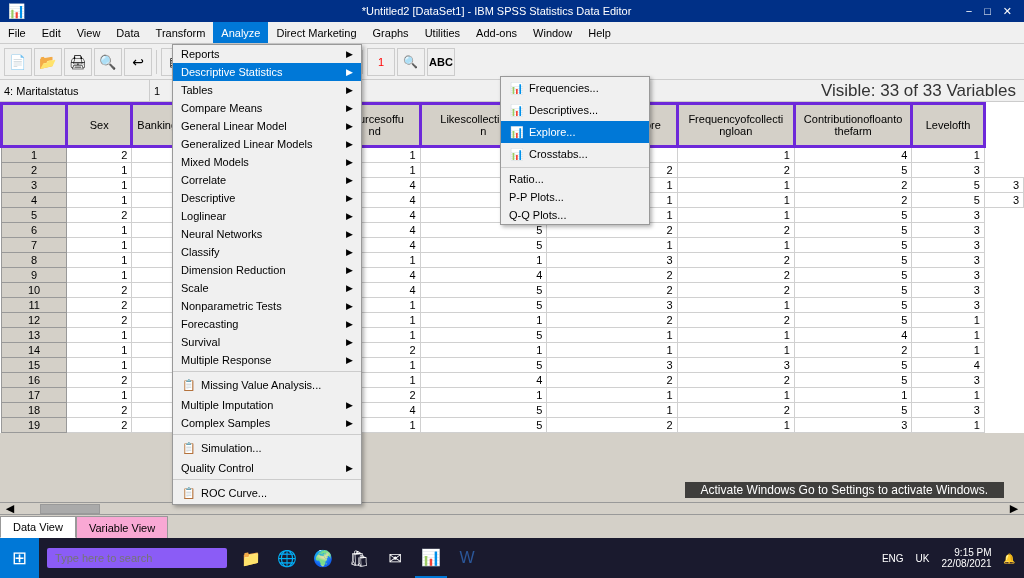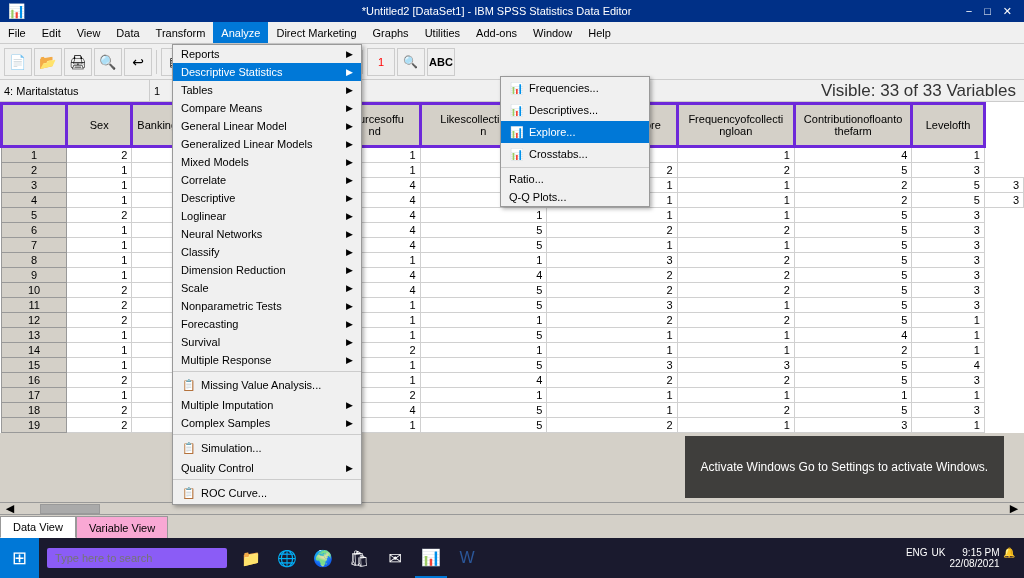--- a/index.html
+++ b/index.html
@@ -43,35 +43,35 @@
     .status-left { padding: 0 8px; font-size: 11px; flex: 1; }
     .status-right { padding: 0 8px; font-size: 11px; color: #333; }
     
     
     .taskbar { background: #1a1a2e; height: 40px; display: flex; align-items: center; position: absolute; bottom: 0; width: 100%; }
     .taskbar-start { background: #0078d7; color: white; padding: 4px 12px; height: 100%; display: flex; align-items: center; cursor: pointer; }
     .taskbar-search { background: #8b5cf6; border: none; color: white; padding: 4px 8px; margin-left: 8px; width: 180px; font-size: 11px; border-radius: 2px; }
     .taskbar-icons { display: flex; gap: 4px; margin-left: 8px; }
     .taskbar-icon { width: 32px; height: 40px; display: flex; align-items: center; justify-content: center; color: white; cursor: pointer; font-size: 16px; }
     .taskbar-icon.active { border-bottom: 2px solid #0078d7; }
-    .taskbar-system { margin-left: auto; display: flex; gap: 4px; padding: 0 8px; color: white; font-size: 10px; }
+    .taskbar-system { margin-left: auto; display: flex; align-items: center; gap: 12px; padding: 0 8px; color: white; font-size: 10px; }
     .taskbar-time { text-align: right; }
     
     
     .analyze-menu { position: absolute; top: 44px; left: 172px; background: #f0f0f0; border: 1px solid #999; min-width: 190px; z-index: 200; box-shadow: 2px 2px 4px rgba(0,0,0,0.3); text-align: center; }
     .desc-submenu { position: absolute; top: 76px; left: 500px; background: #f0f0f0; border: 1px solid #999; min-width: 150px; z-index: 300; box-shadow: 2px 2px 4px rgba(0,0,0,0.3); }
     
     .menu-row { padding: 3px 8px; cursor: pointer; display: flex; align-items: center; justify-content: space-between; white-space: nowrap; font-size: 11px; }
     .menu-row:hover, .menu-row.highlighted { background: #0078d7; color: white; }
     .menu-row.highlighted { background: #0078d7; color: white; }
     .menu-separator { height: 1px; background: #ccc; margin: 2px 0; }
     .menu-icon { width: 16px; height: 16px; margin-right: 4px; display: inline-flex; align-items: center; justify-content: center; font-size: 11px; }
     .menu-arrow { font-size: 9px; }
     
-    .windows-activation { position: absolute; bottom: 80px; right: 20px; background: rgba(0,0,0,0.7); color: white; padding: 24px 16px; font-size: 12px; z-index: 50; }
+    .windows-activation { position: absolute; bottom: 80px; right: 20px; background: rgba(0,0,0,0.7); color: white; padding: 1px 16px; font-size: 12px; z-index: 50; }
     
     
     .hscroll { height: 12px; background: #d4d0c8; border-top: 1px solid #999; display: flex; align-items: center; }
     .hscroll-bar { background: #aaa; height: 10px; width: 60px; margin-left: 20px; border: 1px solid #999; }
   </style>
 </head>
 <body>
 
 <div class="title-bar">
   <span style="margin-right:6px; font-size:14px;">📊</span>
@@ -550,15 +550,18 @@
     <span style="display:flex;align-items:center;">
       <span class="menu-icon" style="color:#0078d7;">📊</span>
       <span>Crosstabs...</span>
     </span>
   </div>
   <div class="menu-separator"></div>
   <div class="menu-row">
     <span>Ratio...</span>
   </div>
   <div class="menu-row">
+    <span>P-P Plots...</span>
+  </div>
+  <div class="menu-row">
     <span>Q-Q Plots...</span>
   </div>
 </div>
 
 </body></html>

